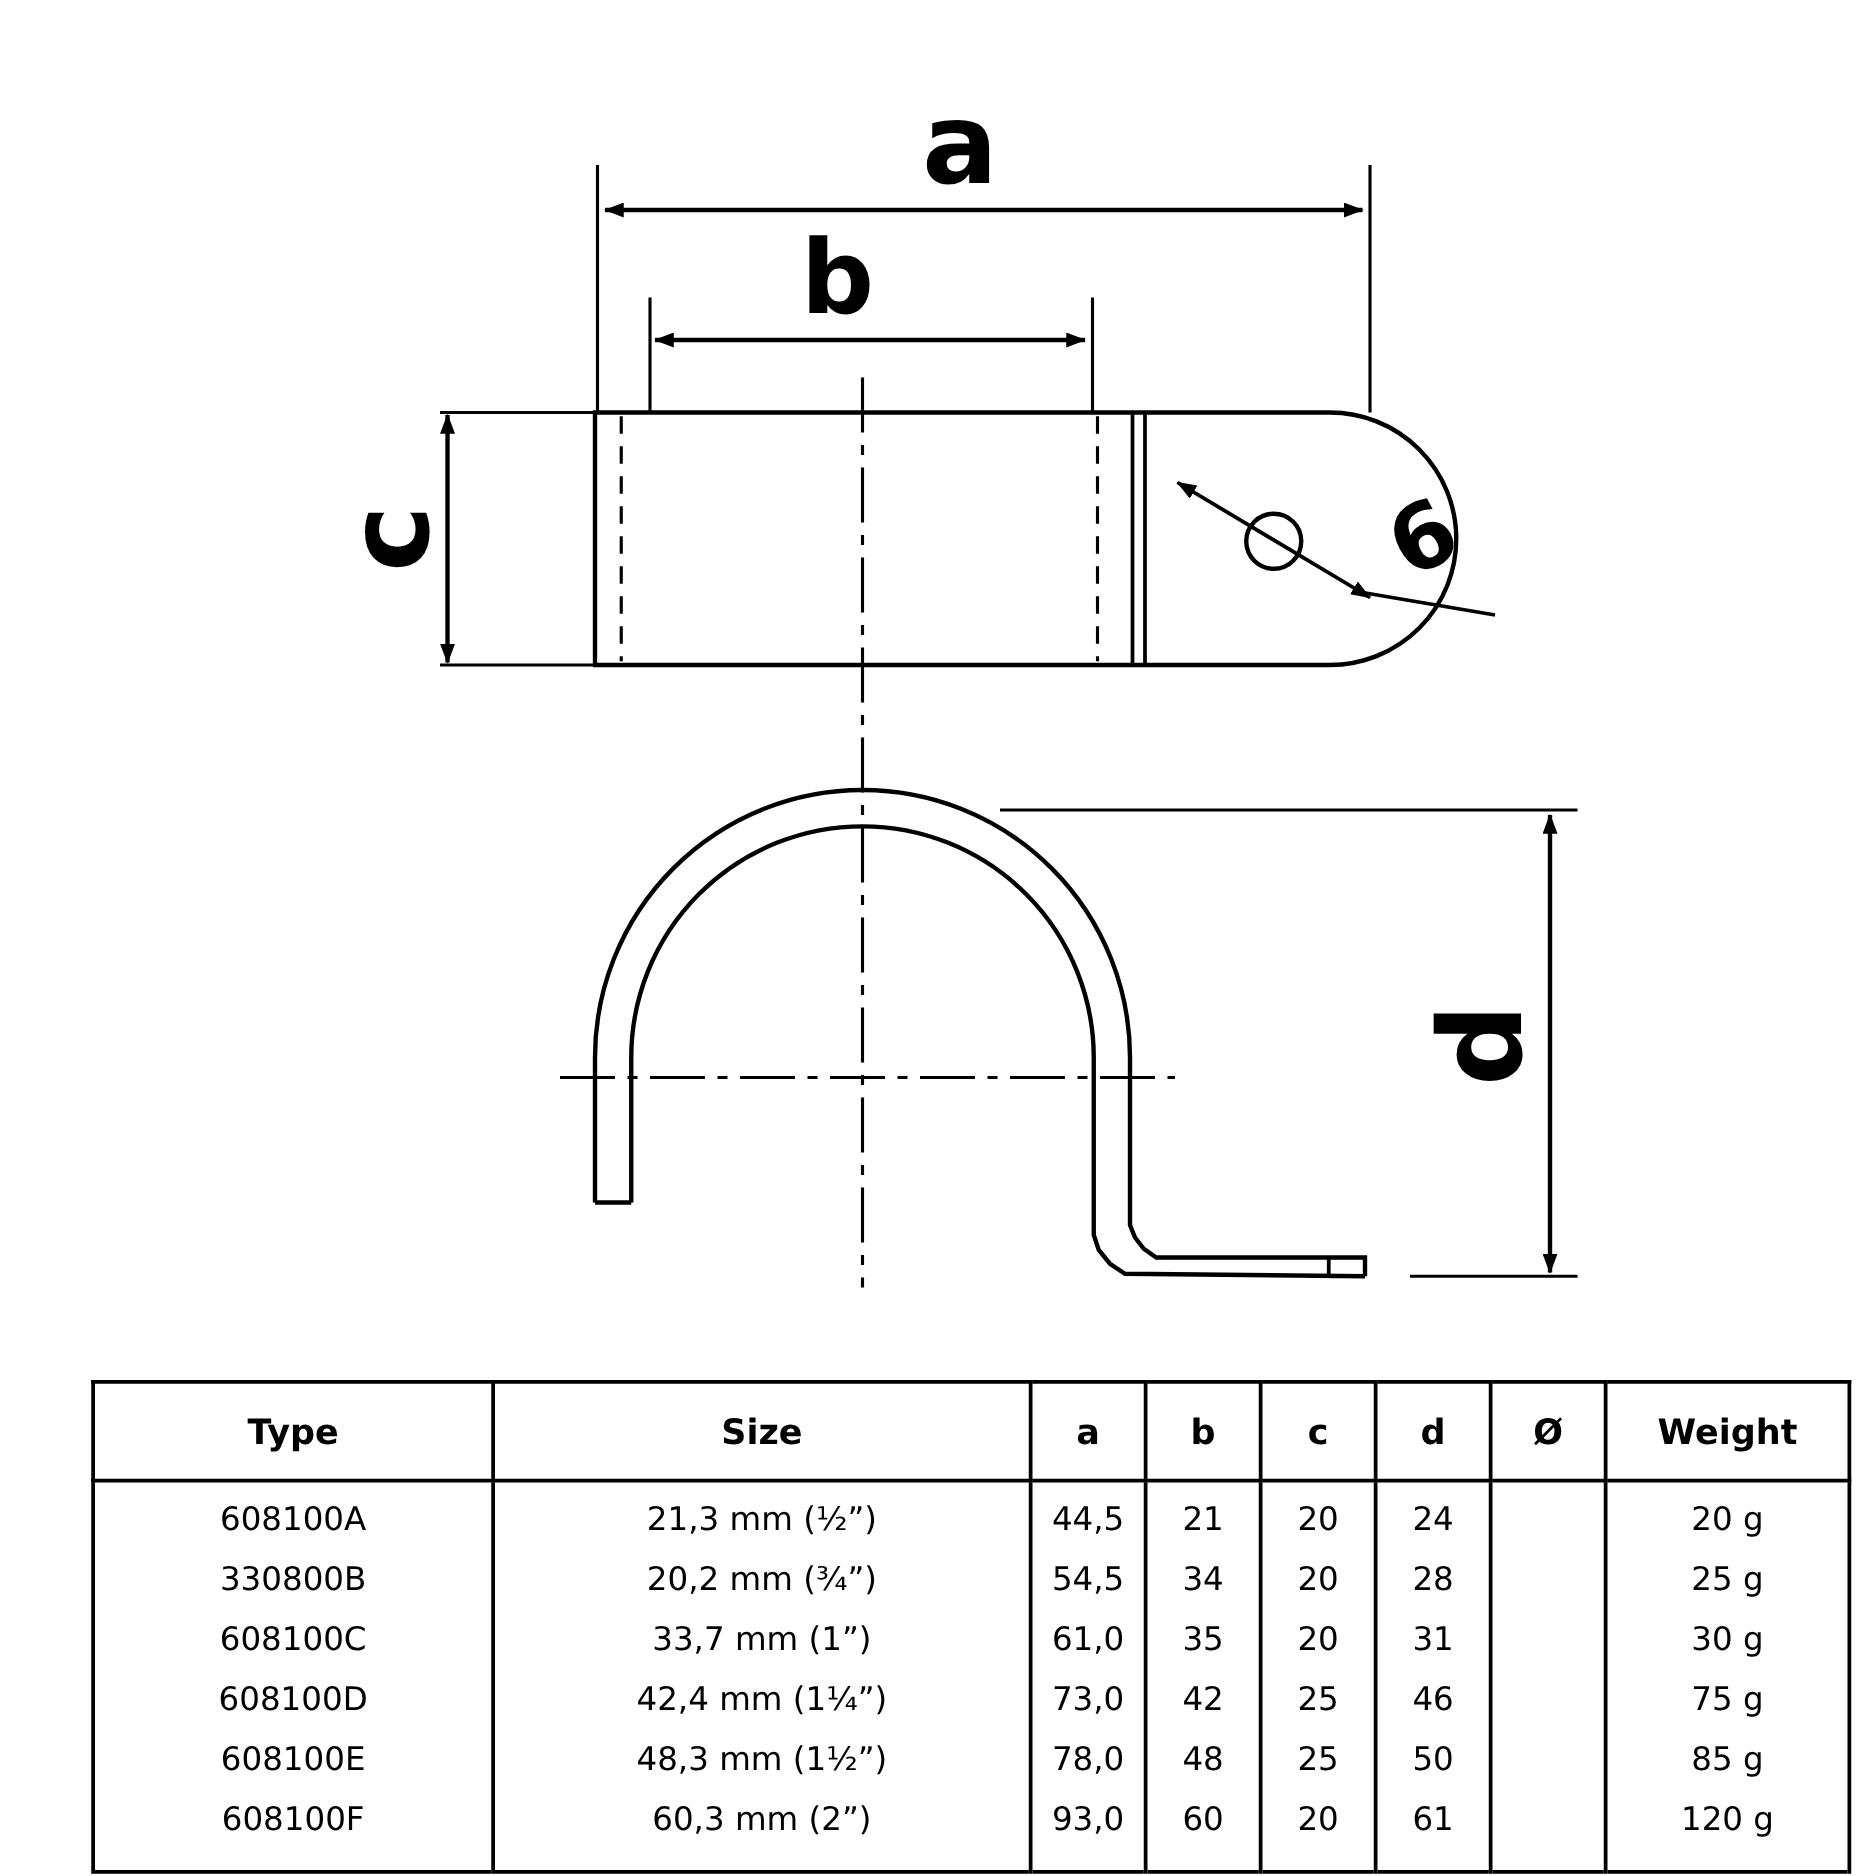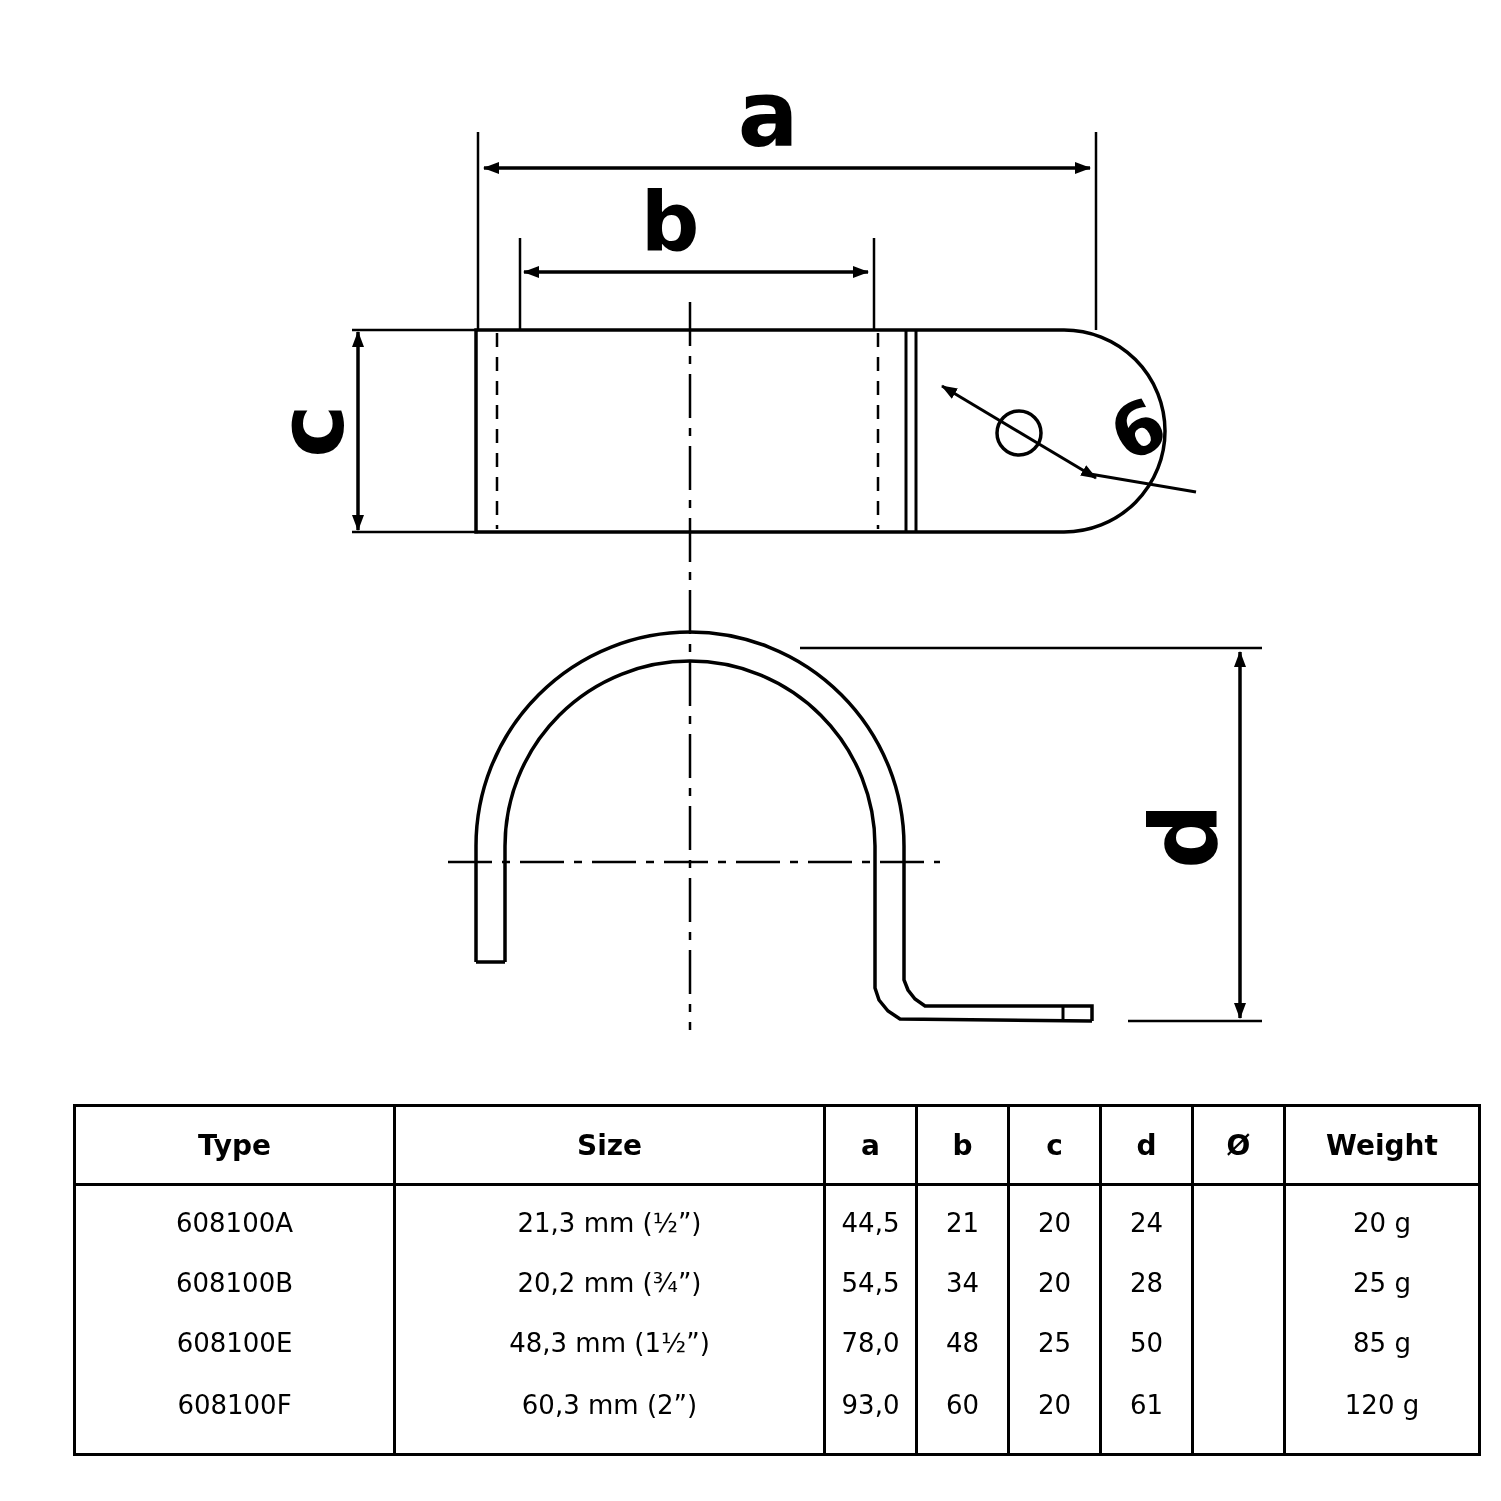--- a/index.html
+++ b/index.html
@@ -203,28 +203,48 @@
           <td>608100A</td>
           <td>21,3 mm (½”)</td>
           <td>44,5</td>
           <td>21</td>
           <td>20</td>
           <td>24</td>
           <td></td>
           <td>20 g</td>
         </tr>
         <tr>
-          <td>608100B</td>
+          <td>330800B</td>
           <td>20,2 mm (¾”)</td>
           <td>54,5</td>
           <td>34</td>
           <td>20</td>
           <td>28</td>
           <td></td>
           <td>25 g</td>
+        </tr>
+        <tr>
+          <td>608100C</td>
+          <td>33,7 mm (1”)</td>
+          <td>61,0</td>
+          <td>35</td>
+          <td>20</td>
+          <td>31</td>
+          <td></td>
+          <td>30 g</td>
+        </tr>
+        <tr>
+          <td>608100D</td>
+          <td>42,4 mm (1¼”)</td>
+          <td>73,0</td>
+          <td>42</td>
+          <td>25</td>
+          <td>46</td>
+          <td></td>
+          <td>75 g</td>
         </tr>
         <tr>
           <td>608100E</td>
           <td>48,3 mm (1½”)</td>
           <td>78,0</td>
           <td>48</td>
           <td>25</td>
           <td>50</td>
           <td></td>
           <td>85 g</td>

